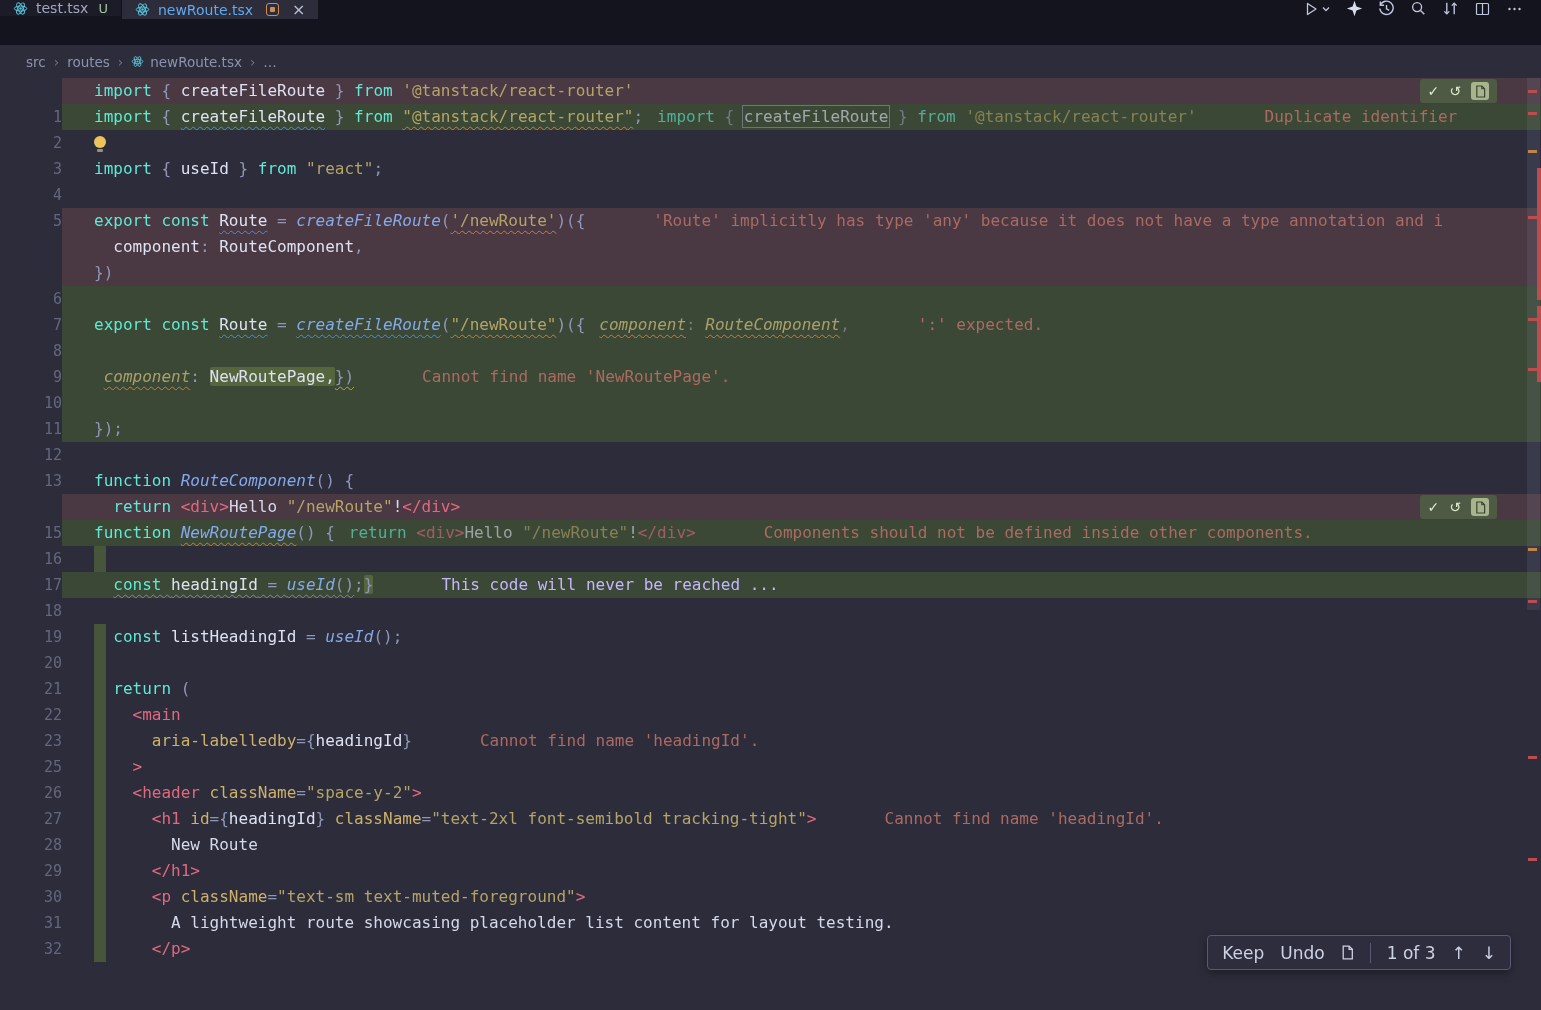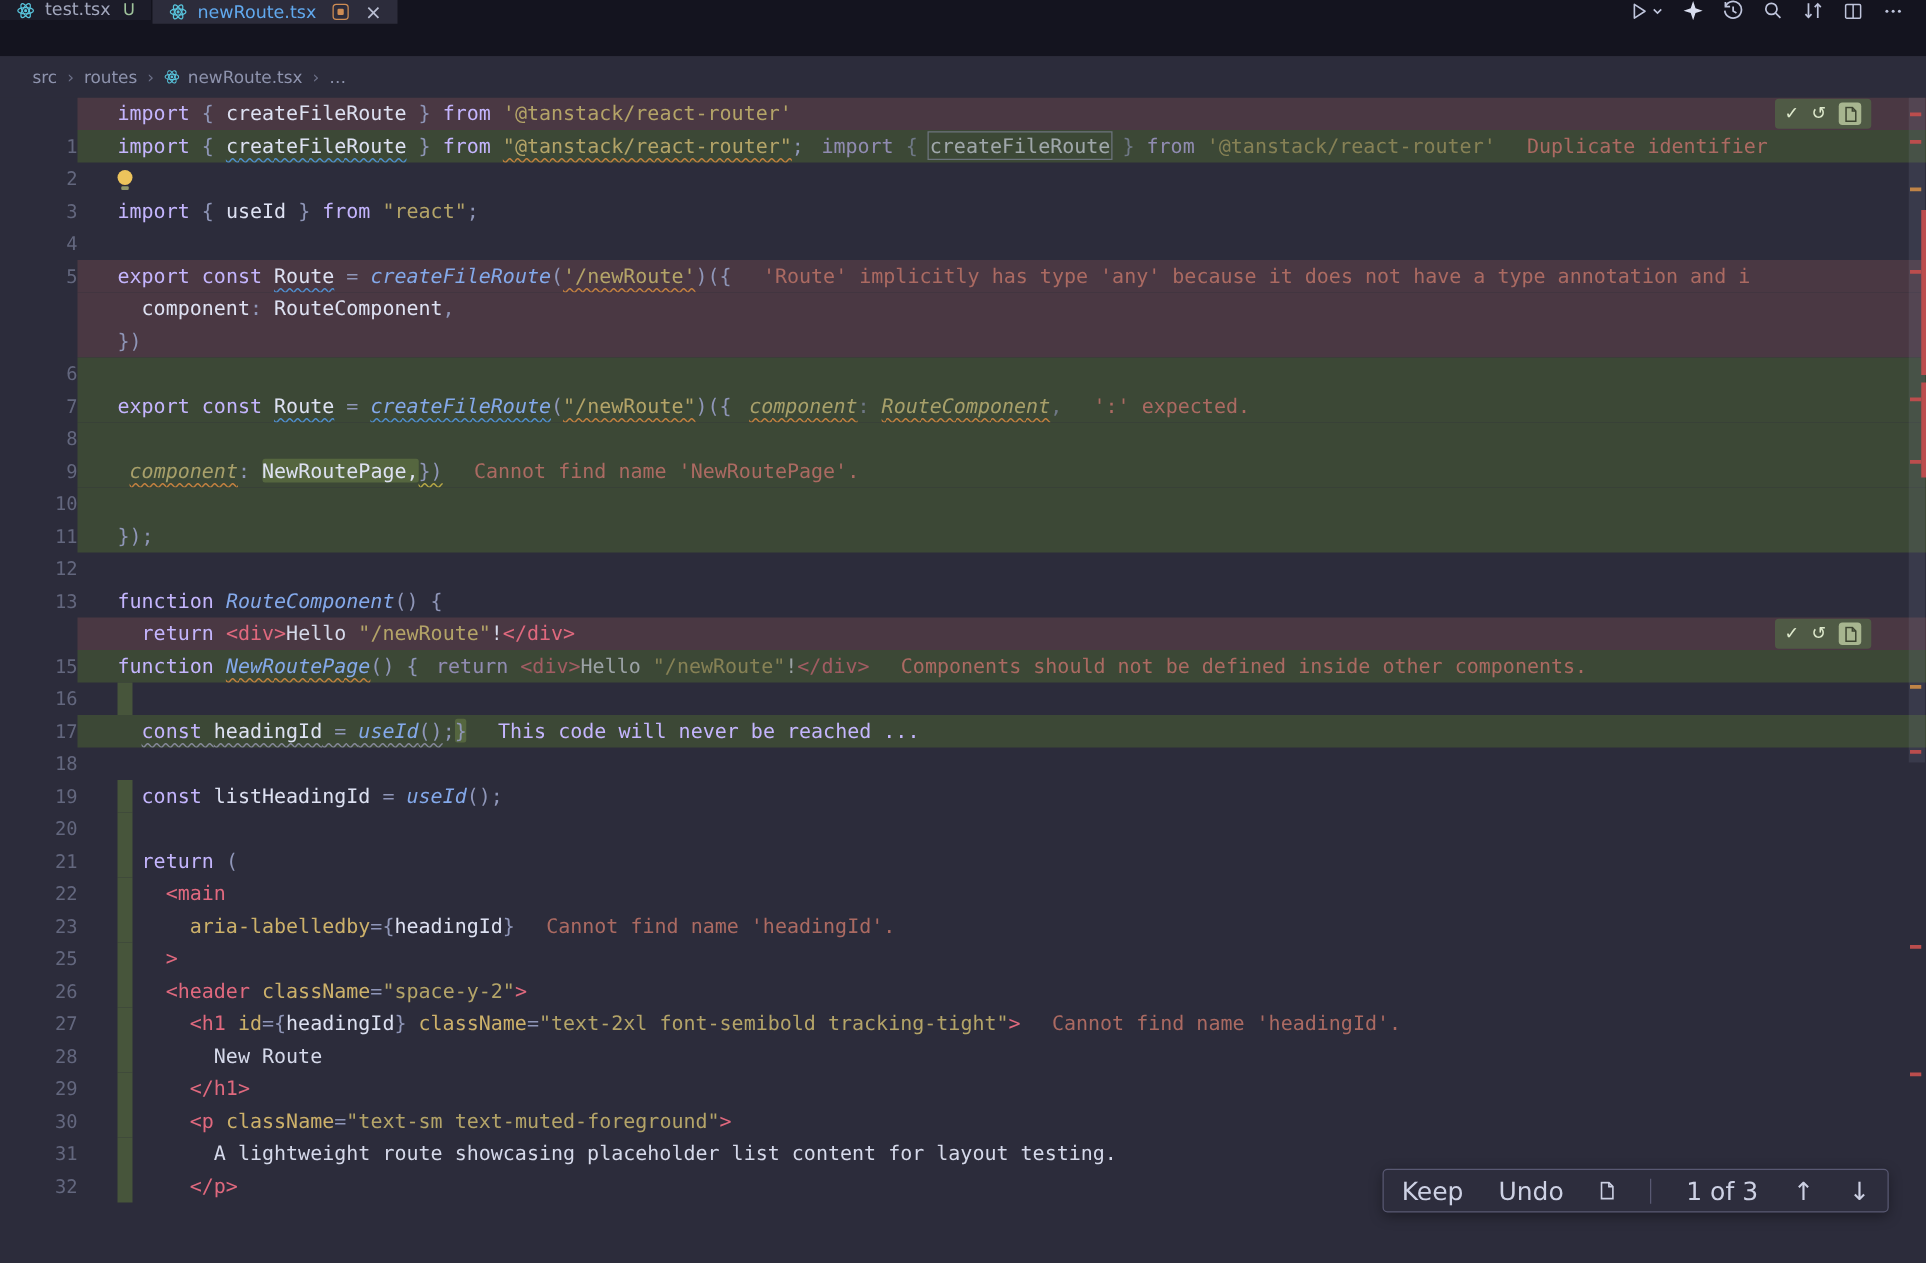--- a/index.html
+++ b/index.html
@@ -30,32 +30,32 @@
   .editor{flex:1;position:relative;overflow:hidden;font-family:"DejaVu Sans Mono",monospace;font-size:16px}
   .row{height:26px;line-height:26px;display:flex;white-space:pre;position:relative}
   .ln{flex:none;width:62px;text-align:right;color:#63677e;font-size:15px}
   .code{flex:1;min-width:0;padding-left:32px;overflow:hidden}
   .row.removed .code{background:#4a3843}
   .row.added .code{background:#3c4836}
   .row.strip::after{content:"";position:absolute;left:94px;top:0;height:100%;width:12px;background:#47553b}
 
   
   .seg{display:inline}
-  .seg.kw{color:#c4b5fd}
+  .seg.kw{color:#5eead4}
   .seg.id{color:#dde1f2}
   .seg.pln{color:#d5d9ea}
   .seg.pun{color:#8f96b8}
   .seg.str{color:#b4a468}
   .seg.fn{color:#84a9ea;font-style:italic}
   .seg.gfn{color:#a8a06a;font-style:italic}
   .seg.jsx{color:#e0697e}
   .seg.attr{color:#cdb16a}
   .seg.err{color:#ab6a62}
   .seg.errh{color:#c4b5fd}
-  .seg.ml{margin-left:25px}
+  .seg.ml{margin-left:68px}
   .seg.ml2{margin-left:14px}
   .seg.dim{opacity:.62}
   .seg.gbox{outline:1px solid #8a8fa8;outline-offset:1px}
   .seg.gbox2{background:#55663f;border-radius:2px}
   .sq-b{text-decoration:underline;text-decoration-style:wavy;text-decoration-color:#4f8fd0;text-decoration-thickness:1px;text-underline-offset:4px}
   .sq-o{text-decoration:underline;text-decoration-style:wavy;text-decoration-color:#c5813f;text-decoration-thickness:1px;text-underline-offset:4px}
   .sq-r{text-decoration-style:wavy;text-decoration-color:#cc5555;text-decoration-thickness:1px;text-underline-offset:4px}
   .sq-y{text-decoration:underline;text-decoration-style:wavy;text-decoration-color:#b8a845;text-decoration-thickness:1px;text-underline-offset:4px}
   .sq-g{text-decoration:underline;text-decoration-style:wavy;text-decoration-color:#85889a;text-decoration-thickness:1px;text-underline-offset:4px}
 
@@ -65,22 +65,22 @@
 
   
   .accept{position:absolute;top:1px;right:44px;height:24px;display:flex;align-items:center;gap:10px;
     background:#4f5a45;border-radius:3px;padding:0 8px;font-family:"DejaVu Sans",sans-serif;
     color:#dde8cb;font-size:14px;z-index:6}
   .aw-btn{cursor:pointer;line-height:1}
   .aw-file{width:18px;height:18px;background:#a7b58f;border-radius:3px;display:flex;align-items:center;justify-content:center;cursor:pointer}
 
   
   .review{position:absolute;right:30px;bottom:40px;height:35px;background:#2d2d3d;border:1px solid #595973;
-    border-radius:4px;display:flex;align-items:center;gap:28px;padding:0 14px;font-family:"DejaVu Sans",sans-serif;
-    font-size:20px;color:#cdd1e4;box-shadow:0 3px 10px rgba(0,0,0,.35);z-index:8}
+    border-radius:4px;display:flex;align-items:center;gap:16px;padding:0 14px;font-family:"DejaVu Sans",sans-serif;
+    font-size:17px;color:#cdd1e4;box-shadow:0 3px 10px rgba(0,0,0,.35);z-index:8}
   .rv-btn{cursor:pointer}
   .rv-sep{width:1px;height:20px;background:#595973}
   .rv-icon{display:flex;align-items:center;cursor:pointer}
 
   
   .ruler{position:absolute;top:0;right:0;width:15px;height:100%;z-index:7}
   .thumb{position:absolute;right:1px;top:0;width:13px;height:532px;background:rgba(145,150,175,.14)}
   .mark{position:absolute;right:4px;width:9px;height:3px;background:#bb4d4d}
   .mark.o{background:#c08447}
   .band{position:absolute;right:0;width:4px;background:#bb4d4d}

